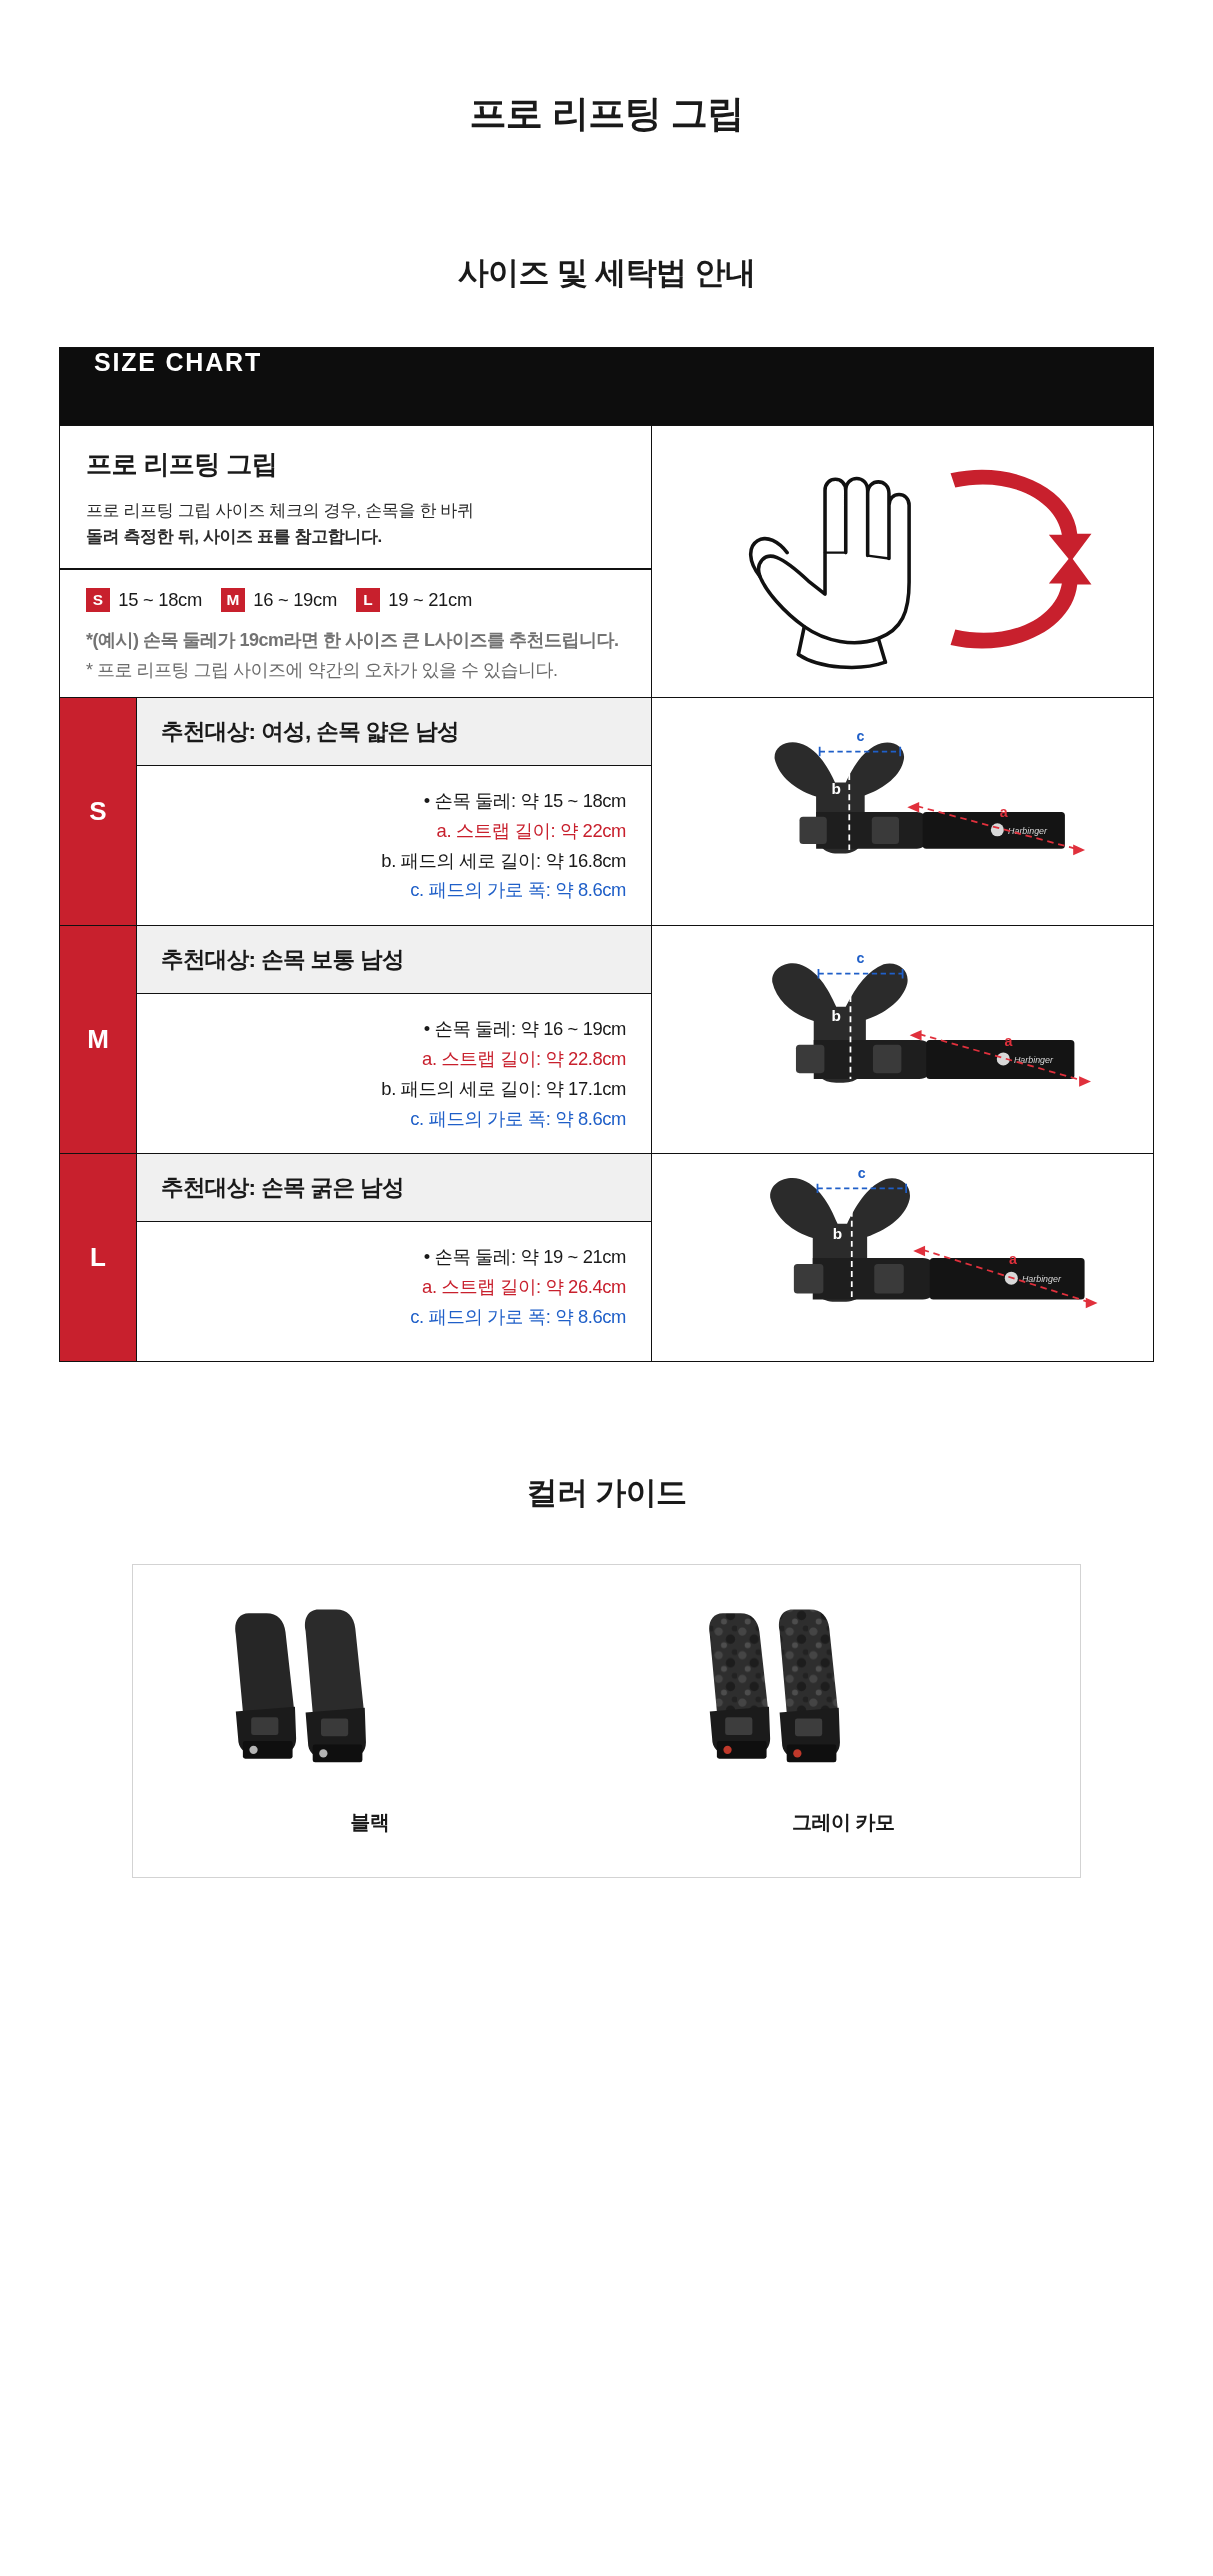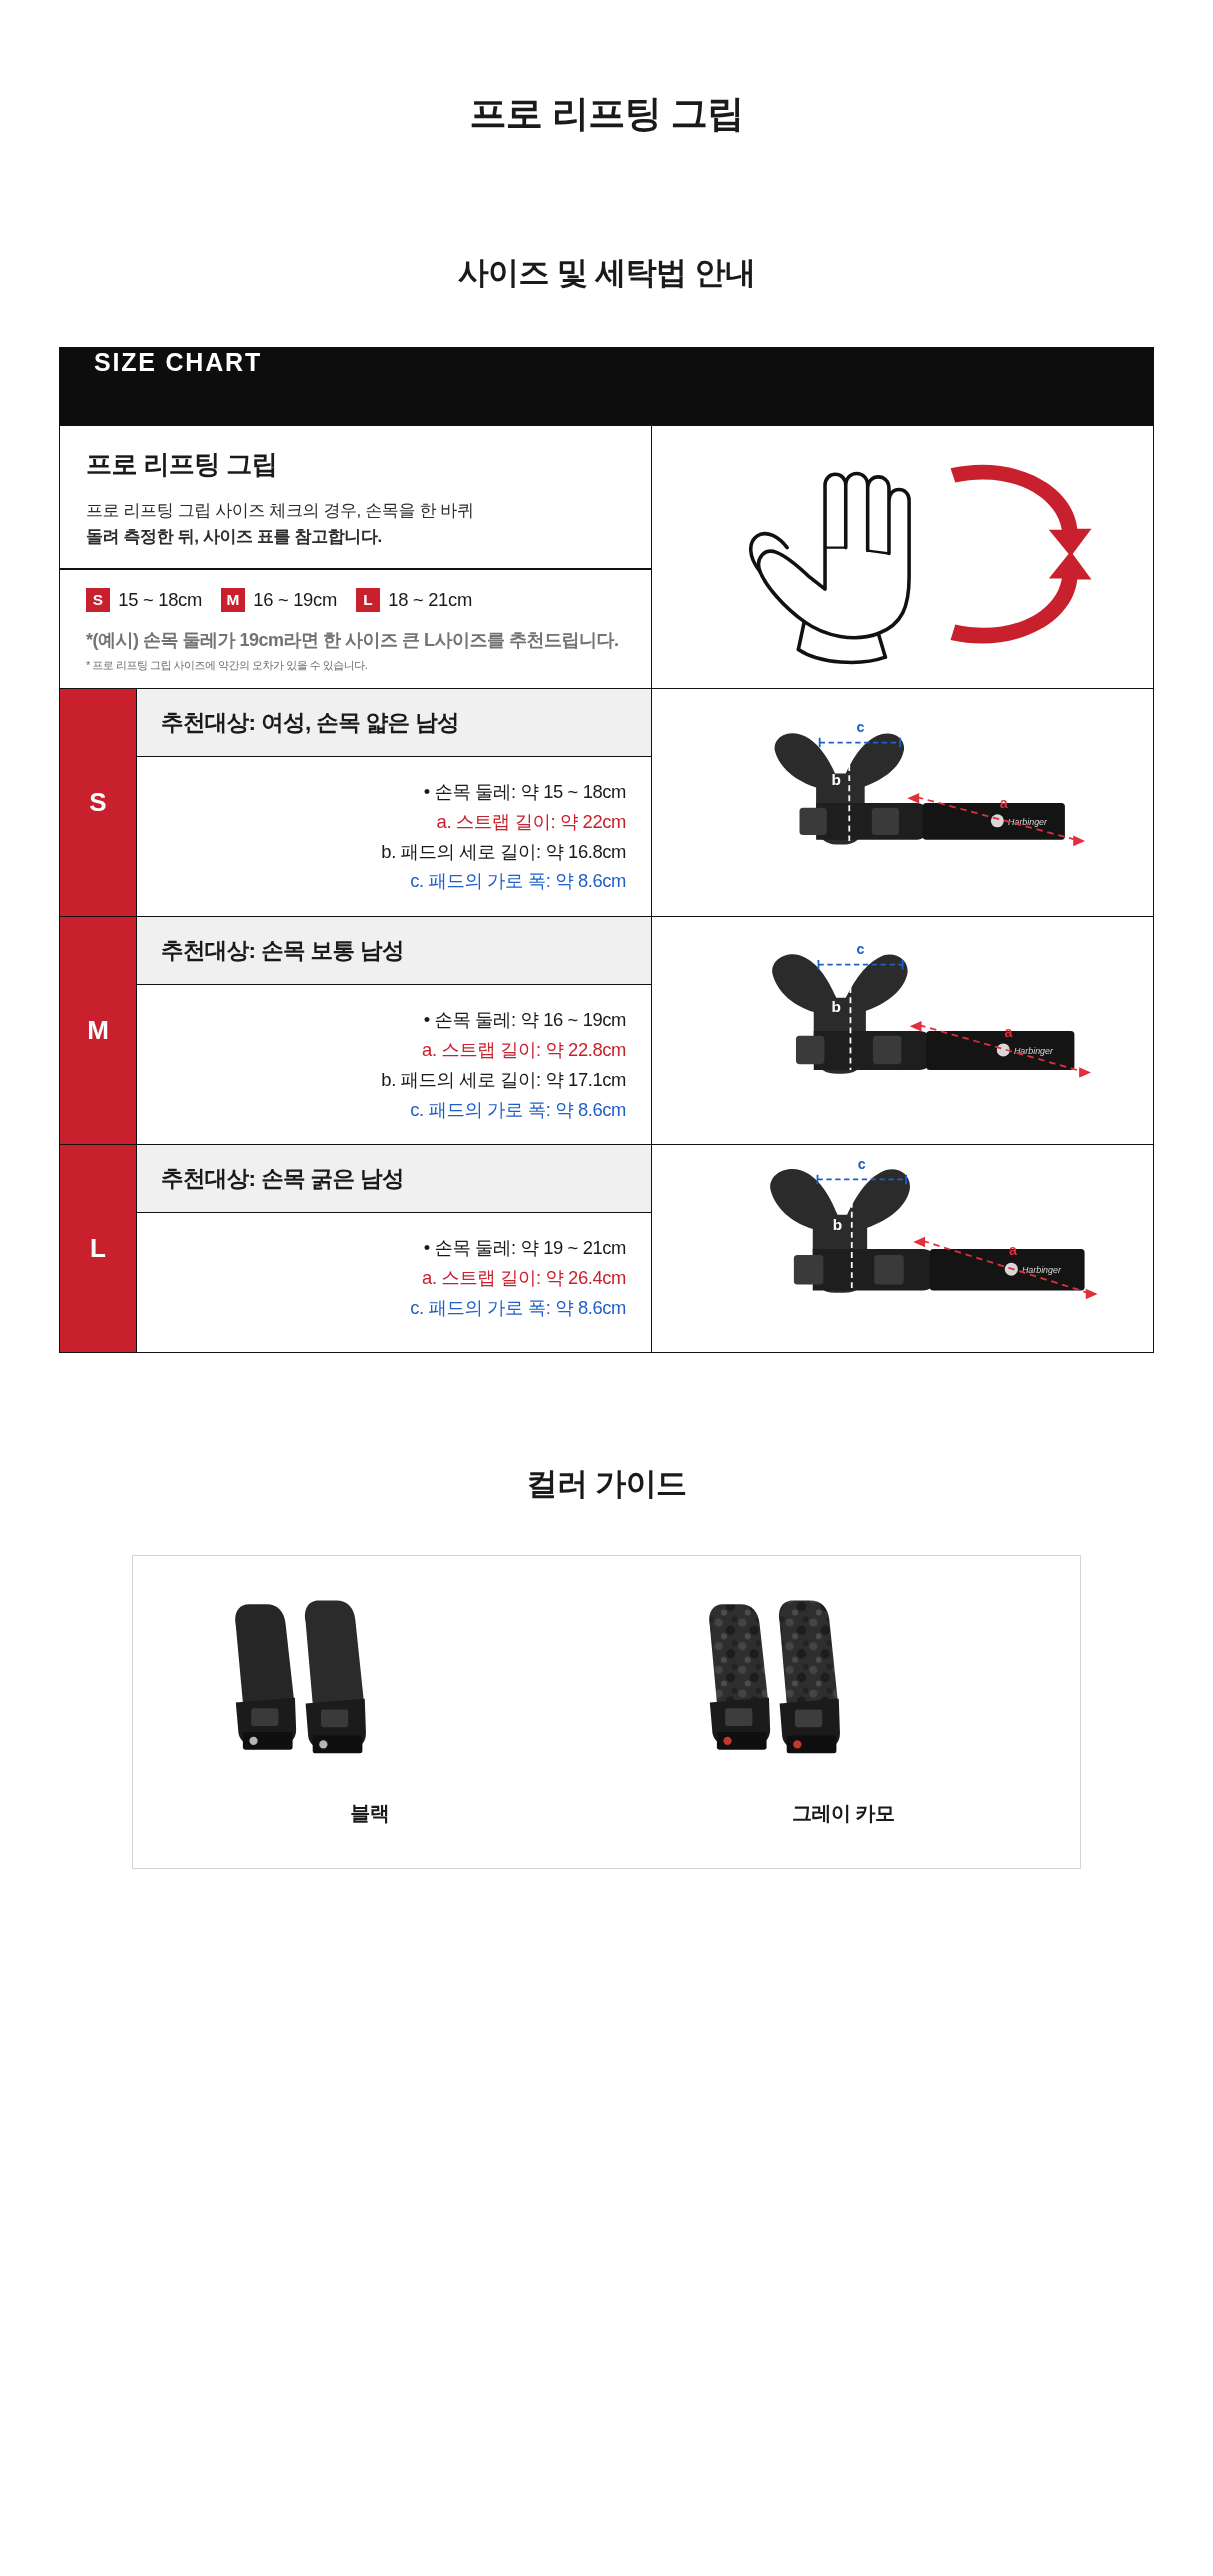--- a/index.html
+++ b/index.html
@@ -103,21 +103,21 @@
     margin-right: 10.7px;
   }
   .note1 {
     font-size: 18px;
     font-weight: bold;
     letter-spacing: -0.5px;
     margin-bottom: 6px;
     color: #737373;
   }
   .note2 {
-    font-size: 11px;
+    font-size: 18px;
     letter-spacing: -0.5px;
     color: #6b6b6b;
   }
 
   
   .illus-cell {
     width: 499px;
     display: flex;
     align-items: center;
     justify-content: center;
@@ -213,21 +213,21 @@
           </div>
         </div>
         <div class="intro-divider"></div>
         <div class="intro-bottom">
           <div class="badge-line">
             <span class="badge">S</span>
             <span class="badge-text">15 ~ 18cm</span>
             <span class="badge">M</span>
             <span class="badge-text">16 ~ 19cm</span>
             <span class="badge">L</span>
-            <span class="badge-text">18 ~ 21cm</span>
+            <span class="badge-text">19 ~ 21cm</span>
           </div>
           <div class="note1">*(예시) 손목 둘레가 19cm라면 한 사이즈 큰 L사이즈를 추천드립니다.</div>
           <div class="note2">* 프로 리프팅 그립 사이즈에 약간의 오차가 있을 수 있습니다.</div>
         </div>
       </div>
 
       <div class="illus-cell">
         <svg width="450" height="255" viewBox="0 0 760 430">
           <g fill="none" stroke="#111" stroke-width="6" stroke-linecap="round" stroke-linejoin="round">
 

